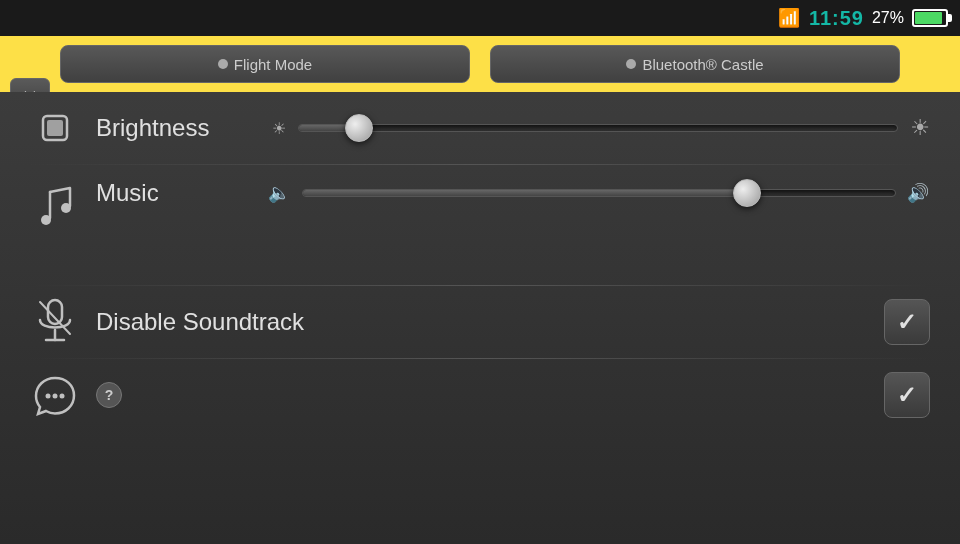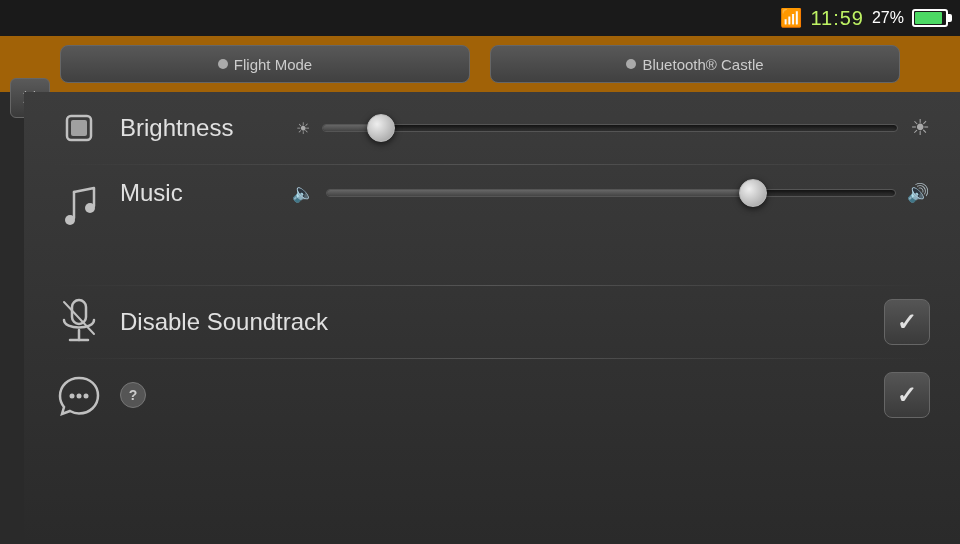--- a/index.html
+++ b/index.html
@@ -19,22 +19,22 @@
       height: 36px;
       background: #1a1a1a;
       display: flex;
       align-items: center;
       justify-content: flex-end;
       padding: 0 12px;
       gap: 8px;
     }
     .status-time {
       font-size: 20px;
-      font-weight: normal;
-      color: #bef264;
+      font-weight: bold;
+      color: #14b8a6;
       letter-spacing: 1px;
     }
     .status-battery-text {
       font-size: 16px;
       color: #fff;
     }
     .battery-icon {
       width: 36px;
       height: 18px;
       border: 2px solid #fff;
@@ -60,21 +60,21 @@
       background: #4cd964;
       border-radius: 1px;
     }
 
     
     .top-bar {
       position: absolute;
       top: 36px;
       left: 0; right: 0;
       height: 56px;
-      background: #a16207;
+      background: #fde047;
       display: flex;
       align-items: center;
       padding: 0 60px;
       gap: 20px;
     }
     .close-btn {
       position: absolute;
       left: 10px;
       top: 42px;
       width: 40px;
@@ -113,21 +113,20 @@
       background: #aaa;
     }
     .tab-dot.green { background: #4cd964; }
 
     
     .main-content {
       position: absolute;
       top: 92px;
       left: 0; right: 0; bottom: 0;
       background: linear-gradient(180deg, #3c3c3c, #2a2a2a);
-      margin-left: 24px;
     }
 
     
     .divider {
       height: 1px;
       background: linear-gradient(90deg, transparent, #555, transparent);
       margin: 0 30px;
     }
 
     

